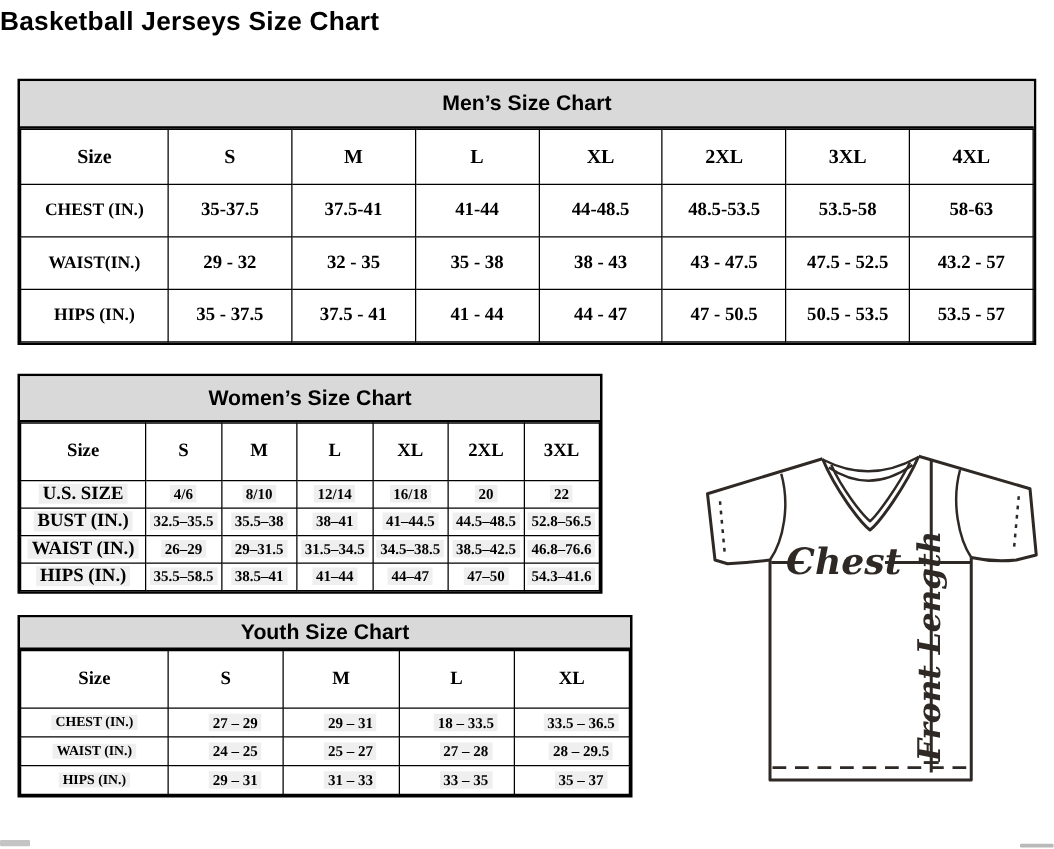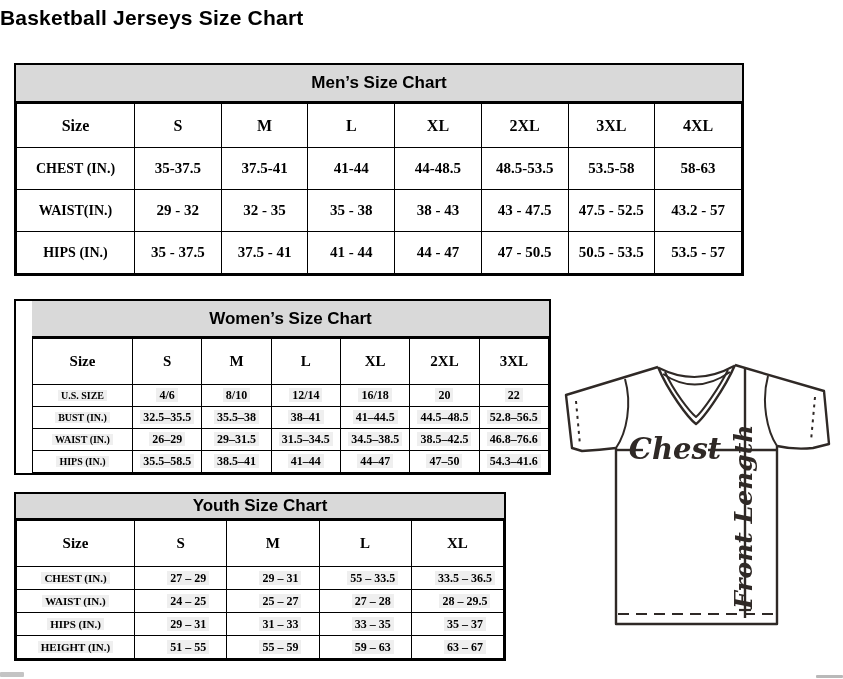--- a/index.html
+++ b/index.html
@@ -12,36 +12,36 @@
 
   .chart { position:absolute; border:2px solid #000; background:#fff; }
   .chart-title { background:#d9d9d9; border-bottom:2px solid #000; text-align:center;
                  font-weight:bold; font-size:17px; color:#000; display:flex;
                  align-items:center; justify-content:center; }
   .chart table { width:100%; border-collapse:collapse; table-layout:fixed;font-family:Liberation Serif, serif; }
   .chart th, .chart td { border:1px solid #000; text-align:center; vertical-align:middle;
                          font-weight:bold; color:#000; padding:0; }
 
   
-  .chart-mens  { left:14px; top:63px;  width:730px; }
+  .chart-mens  { left:14px; top:63px;  width:815px; }
   .chart-mens  .chart-title { height:38px; }
   .chart-mens  thead tr { height:44px; }
   .chart-mens  tbody tr { height:42px; }
   .chart-mens  thead th { font-size:16px; }
   .chart-mens  tbody th { font-size:14px; }
   .chart-mens  td { font-size:15px; }
   .chart-mens  thead th:first-child { width:118px; }
 
   
-  .chart-womens { left:14px; top:299px; width:537px;padding-left:16px; }
+  .chart-womens { left:14px; top:299px; width:468px; }
   .chart-womens .chart-title { height:37px; }
   .chart-womens thead tr { height:46px; }
   .chart-womens tbody tr { height:22px; }
   .chart-womens thead th { font-size:15px; }
-  .chart-womens tbody th { font-size:10px; }
+  .chart-womens tbody th { font-size:15px; }
   .chart-womens td { font-size:12px; }
   .chart-womens thead th:first-child { width:100px; }
 
   
   .chart-youth { left:14px; top:492px; width:492px; }
   .chart-youth .chart-title { height:26px; }
   .chart-youth thead tr { height:46px; }
   .chart-youth tbody tr { height:23px; }
   .chart-youth thead th { font-size:15px; }
   .chart-youth tbody th { font-size:11px; }
@@ -180,44 +180,37 @@
             <th><span>M</span></th>
             <th><span>L</span></th>
             <th><span>XL</span></th>
           </tr>
         </thead>
         <tbody>
           <tr>
             <th><span>CHEST (IN.)</span></th>
             <td><span>27 – 29</span></td>
             <td><span>29 – 31</span></td>
-            <td><span>55 – 33.5</span></td>
+            <td><span>18 – 33.5</span></td>
             <td><span>33.5 – 36.5</span></td>
           </tr>
           <tr>
             <th><span>WAIST (IN.)</span></th>
             <td><span>24 – 25</span></td>
             <td><span>25 – 27</span></td>
             <td><span>27 – 28</span></td>
             <td><span>28 – 29.5</span></td>
           </tr>
           <tr>
             <th><span>HIPS (IN.)</span></th>
             <td><span>29 – 31</span></td>
             <td><span>31 – 33</span></td>
             <td><span>33 – 35</span></td>
             <td><span>35 – 37</span></td>
           </tr>
-          <tr>
-            <th><span>HEIGHT (IN.)</span></th>
-            <td><span>51 – 55</span></td>
-            <td><span>55 – 59</span></td>
-            <td><span>59 – 63</span></td>
-            <td><span>63 – 67</span></td>
-          </tr>
         </tbody>
       </table>
   </div>
 
   <div class="jersey">
     <svg width="288" height="270" viewBox="0 0 288 270" fill="none" stroke="#2f2926" stroke-width="2.4" stroke-linejoin="round" stroke-linecap="butt">
 
       <path d="M 60,88 L 60,264 L 221,264 L 221,86"></path>
 
       <path d="M 102,7 L 10,35 L 16,88 L 26,91 Q 44,90 60,88"></path>

